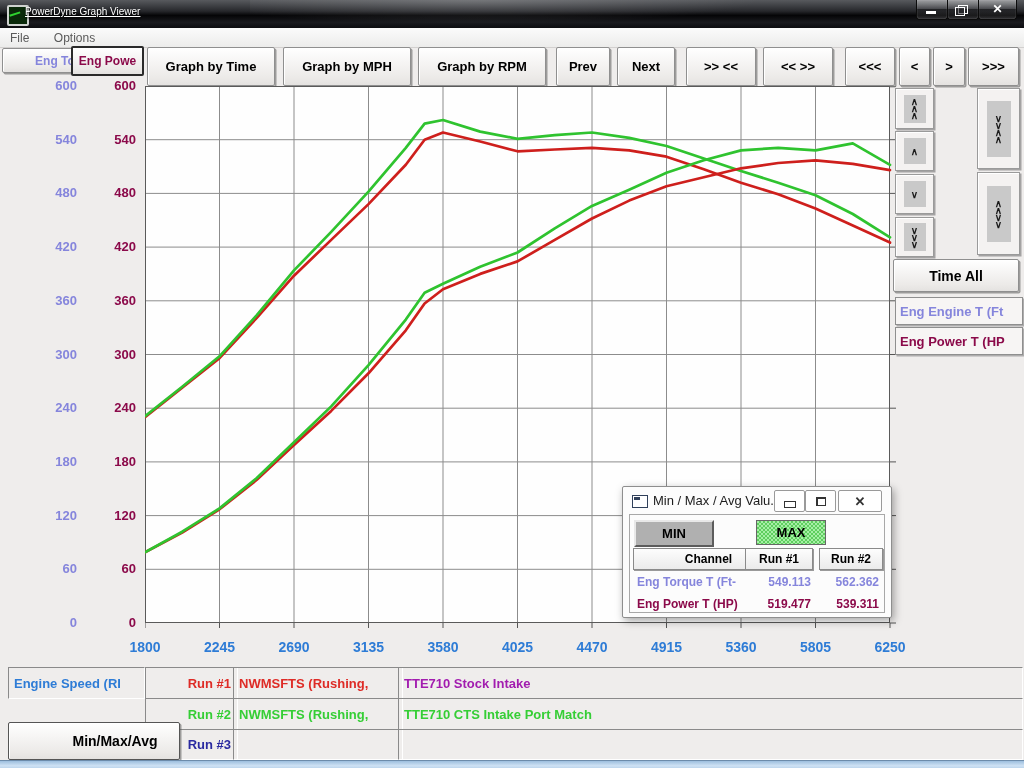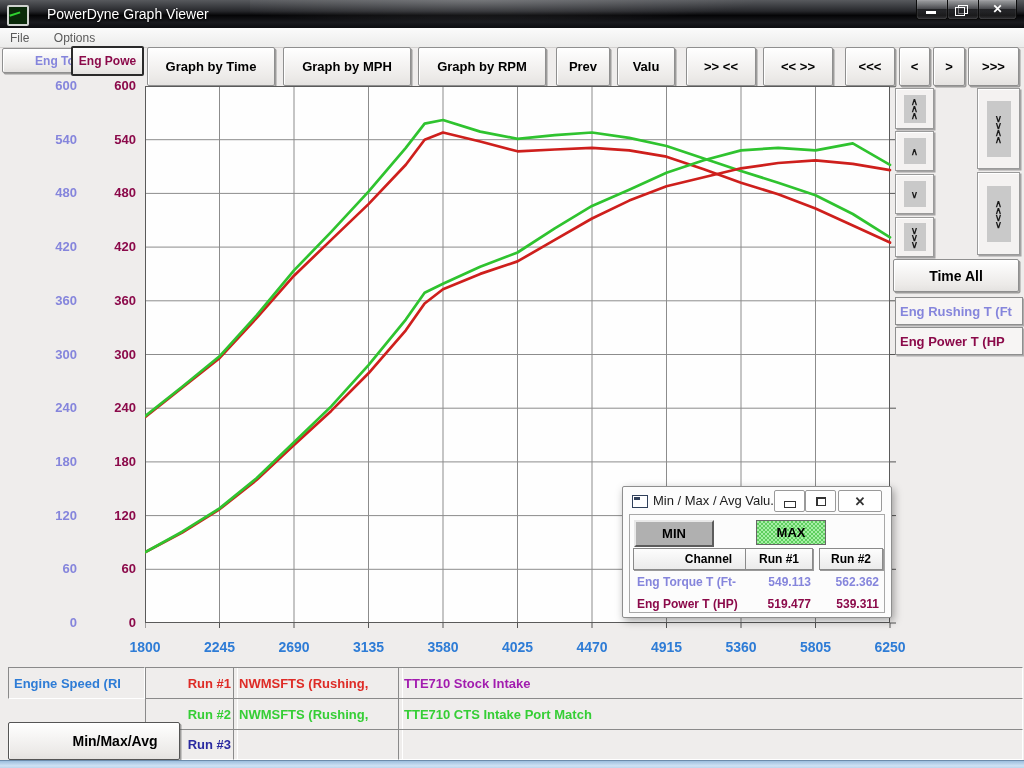--- a/index.html
+++ b/index.html
@@ -7,22 +7,22 @@
        font-family:"Liberation Sans",sans-serif;-webkit-font-smoothing:antialiased;}
   
   .titlebar{position:absolute;left:0;top:0;width:1024px;height:28px;
     background:linear-gradient(180deg,#585a5e 0%,#26272b 40%,#050507 55%,#1a1b1f 80%,#0c0d10 100%);}
   .titlebar .shine{position:absolute;left:250px;top:0;width:560px;height:28px;
     background:radial-gradient(ellipse at 40% 0%,rgba(255,255,255,.18),rgba(255,255,255,0) 60%);}
   .app-icon{position:absolute;left:7px;top:5px;width:18px;height:17px;background:#0a2a0a;
     border:2px solid #cfd2cf;border-radius:2px;}
   .app-icon i{position:absolute;left:1px;top:6px;width:11px;height:4px;display:block;
     border-top:2px solid #2fd32f;transform:rotate(-18deg);}
-  .title-text{position:absolute;left:47px;top:6px;color:#ffffff;font-size:14px;
-    text-shadow:0 1px 2px #000;}
+  .title-text{position:absolute;left:25px;top:6px;color:#ffffff;font-size:10px;
+    text-shadow:0 1px 2px #000;text-decoration:underline;}
   .winbtn{position:absolute;top:0;height:19px;border:1px solid #0b0b0b;border-top:none;
     border-radius:0 0 4px 4px;color:#fff;text-align:center;
     background:linear-gradient(180deg,rgba(255,255,255,.42),rgba(255,255,255,.12) 45%,rgba(0,0,0,.25) 50%,rgba(255,255,255,.14));
     box-shadow:inset 0 0 1px rgba(255,255,255,.6);cursor:default;}
   .winbtn .bar{position:absolute;left:9px;bottom:5px;width:10px;height:3px;background:#fff;}
   .winbtn .sq{position:absolute;left:10px;top:5px;width:8px;height:7px;border:1px solid #fff;}
   .winbtn .sq2{position:absolute;left:7px;top:7px;width:8px;height:7px;border:1px solid #fff;background:rgba(40,40,44,.6);}
   .winbtn .x{position:absolute;left:0;top:2px;width:100%;font-size:12px;font-weight:bold;}
   
   .menubar{position:absolute;left:0;top:28px;width:1024px;height:19px;
@@ -111,21 +111,21 @@
     <span class="menu-item">Options</span>
   </div>
 
   <div class="btn3d tab-torq">Eng Torq</div>
   <div class="btn3d tab-pow">Eng Powe</div>
 
   <div class="btn3d" style="left:283px;top:47px;width:126px;height:37px;">Graph by MPH</div>
   <div class="btn3d" style="left:147px;top:47px;width:126px;height:37px;">Graph by Time</div>
   <div class="btn3d" style="left:418px;top:47px;width:126px;height:37px;">Graph by RPM</div>
   <div class="btn3d" style="left:556px;top:47px;width:52px;height:37px;">Prev</div>
-  <div class="btn3d" style="left:617px;top:47px;width:56px;height:37px;">Valu</div>
+  <div class="btn3d" style="left:617px;top:47px;width:56px;height:37px;">Next</div>
   <div class="btn3d" style="left:686px;top:47px;width:68px;height:37px;">&gt;&gt; &lt;&lt;</div>
   <div class="btn3d" style="left:763px;top:47px;width:68px;height:37px;">&lt;&lt; &gt;&gt;</div>
   <div class="btn3d" style="left:845px;top:47px;width:48px;height:37px;">&lt;&lt;&lt;</div>
   <div class="btn3d" style="left:899px;top:47px;width:29px;height:37px;">&lt;</div>
   <div class="btn3d" style="left:933px;top:47px;width:30px;height:37px;">&gt;</div>
   <div class="btn3d" style="left:968px;top:47px;width:49px;height:37px;">&gt;&gt;&gt;</div>
 
   <svg id="plot" width="753" height="545" style="position:absolute;left:145px;top:86px;">
       <rect x="0.5" y="0.5" width="744" height="536" fill="#FEFEFE" stroke="none"></rect>
       <line x1="0" y1="537" x2="0" y2="542" stroke="#555" stroke-width="1"></line>
@@ -199,21 +199,21 @@
     <div class="chevpad" style="width:24px;height:56px;">
         <span class="chev">∨∨∧∧</span>
       </div>
   </div>
   <div class="sidebox" style="left:977px;top:172px;width:41px;height:81px;">
     <div class="chevpad" style="width:24px;height:56px;">
         <span class="chev">∧∧∨∨</span>
       </div>
   </div>
   <div class="btn3d" style="left:893px;top:259px;width:124px;height:31px;font-size:14px;">Time All</div>
-  <div class="axis-chip" style="left:895px;top:297px;width:122px;height:26px;color:#8585DC;">Eng Rushing T (Ft</div>
+  <div class="axis-chip" style="left:895px;top:297px;width:122px;height:26px;color:#8585DC;">Eng Engine T (Ft</div>
   <div class="axis-chip" style="left:895px;top:327px;width:122px;height:26px;color:#8B0A4A;">Eng Power T (HP</div>
 
   <div class="dialog">
     <div class="dlg-icon">
         <i></i>
       </div>
     <div class="dlg-title">Min / Max / Avg Valu...</div>
     <div class="dlg-btn" style="left:151px;width:29px;">
         <span style="width:10px;height:5px;border:1px solid #333;margin-top:6px;"></span>
       </div>

